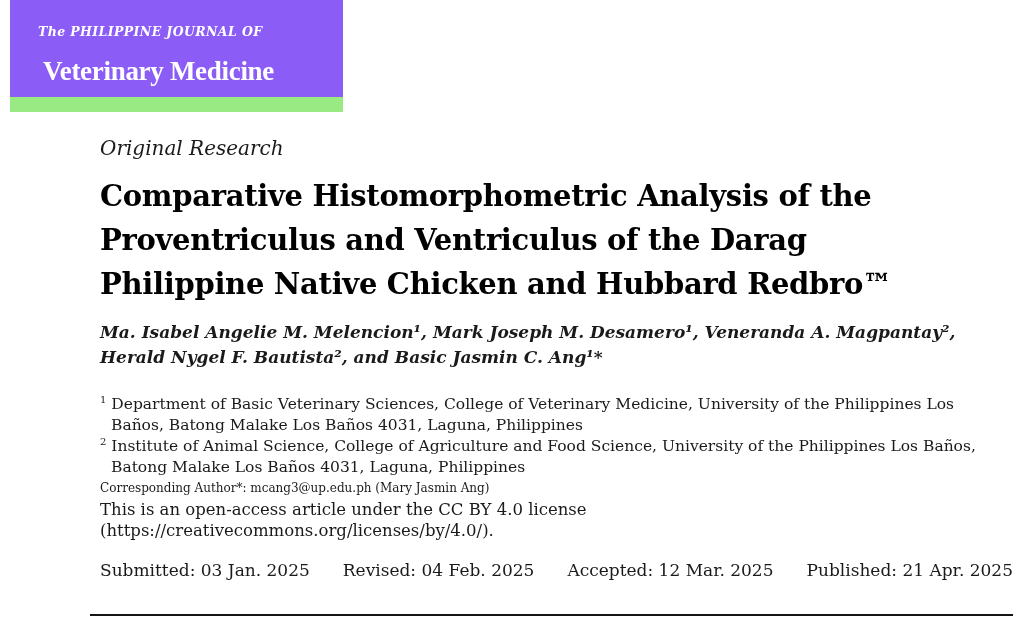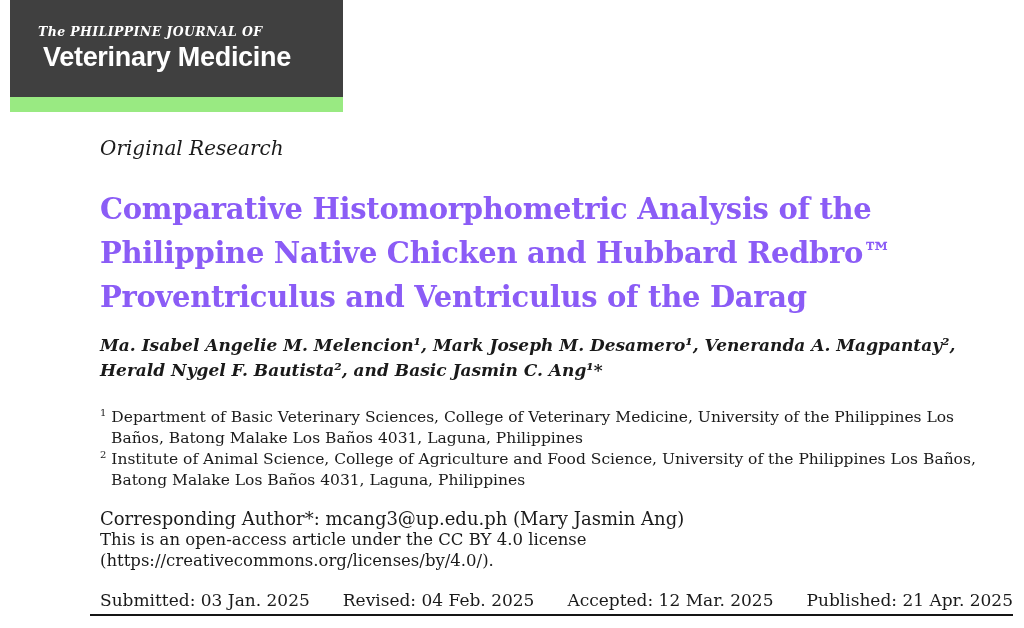--- a/index.html
+++ b/index.html
@@ -38,48 +38,48 @@
     color: #ffffff;
     font-family: "DejaVu Serif", serif;
     font-style: italic;
     font-weight: bold;
     font-size: 12.5px;
     letter-spacing: 0.4px;
     white-space: nowrap;
   }
   .journal-name {
     color: #ffffff;
-    font-family: Liberation Sans, sans-serif;
+    font-family: Liberation Serif, serif;
     font-weight: bold;
     font-size: 27px;
     letter-spacing: -0.3px;
-    margin-top: 3px;
+    margin-top: 17px;
     margin-left: 5px;
     white-space: nowrap;
   }
 
   
   .content {
     position: absolute;
     left: 100px;
     top: 138px;
     width: 878px;
   }
   .category {
     font-style: italic;
     font-size: 20px;
     line-height: 20px;
   }
   .title {
-    margin-top: 29px;
+    margin-top: 16px;
     font-weight: bold;
     font-size: 29px;
     line-height: 44px;
     letter-spacing: -0.3px;
-    color: #8b5cf6;
+    color: #000000;
   }
   .title-line { white-space: nowrap; }
   .authors {
     margin-top: 14px;
     font-weight: bold;
     font-style: italic;
     font-size: 17px;
     line-height: 25px;
   }
   .affiliations {
@@ -89,22 +89,21 @@
   }
   .affiliation {
     padding-left: 11px;
     text-indent: -11px;
   }
   .affiliation sup {
     font-size: 10px;
     line-height: 0;
   }
   .corresponding {
-    margin-top: 17px;
-    font-size: 18px;
+    font-size: 12px;
     line-height: 21px;
   }
   .license {
     font-size: 16.5px;
     line-height: 21px;
   }
   .dates {
     margin-top: 19px;
     font-size: 17px;
     line-height: 21px;
@@ -120,35 +119,35 @@
     top: 614px;
     width: 923px;
     height: 0;
     border-top: 2.5px solid #151515;
   }
 </style>
 </head>
 <body>
 
 <div class="journal-banner">
-  <div class="banner-blue" style="background: #404040;">
+  <div class="banner-blue" style="background: #8b5cf6;">
     <div class="journal-prefix">The PHILIPPINE JOURNAL OF</div>
     <div class="journal-name">Veterinary Medicine</div>
   </div>
   <div class="banner-green" style="background: rgb(153, 234, 130);"></div>
 </div>
 
 <div class="content">
 
   <div class="category">Original Research</div>
 
   <div class="title">
     <div class="title-line">Comparative Histomorphometric Analysis of the</div>
+    <div class="title-line">Proventriculus and Ventriculus of the Darag</div>
     <div class="title-line">Philippine Native Chicken and Hubbard Redbro™</div>
-    <div class="title-line">Proventriculus and Ventriculus of the Darag</div>
   </div>
 
   <div class="authors">Ma. Isabel Angelie M. Melencion¹, Mark Joseph M. Desamero¹, Veneranda A. Magpantay², Herald Nygel F. Bautista², and Basic Jasmin C. Ang¹*</div>
 
   <div class="affiliations">
     <div class="affiliation"><sup>1</sup> <span>Department of Basic Veterinary Sciences, College of Veterinary Medicine, University of the Philippines Los Baños, Batong Malake Los Baños 4031, Laguna, Philippines</span></div>
     <div class="affiliation"><sup>2</sup> <span>Institute of Animal Science, College of Agriculture and Food Science, University of the Philippines Los Baños, Batong Malake Los Baños 4031, Laguna, Philippines</span></div>
   </div>
 
   <div class="corresponding">Corresponding Author*: mcang3@up.edu.ph (Mary Jasmin Ang)</div>

